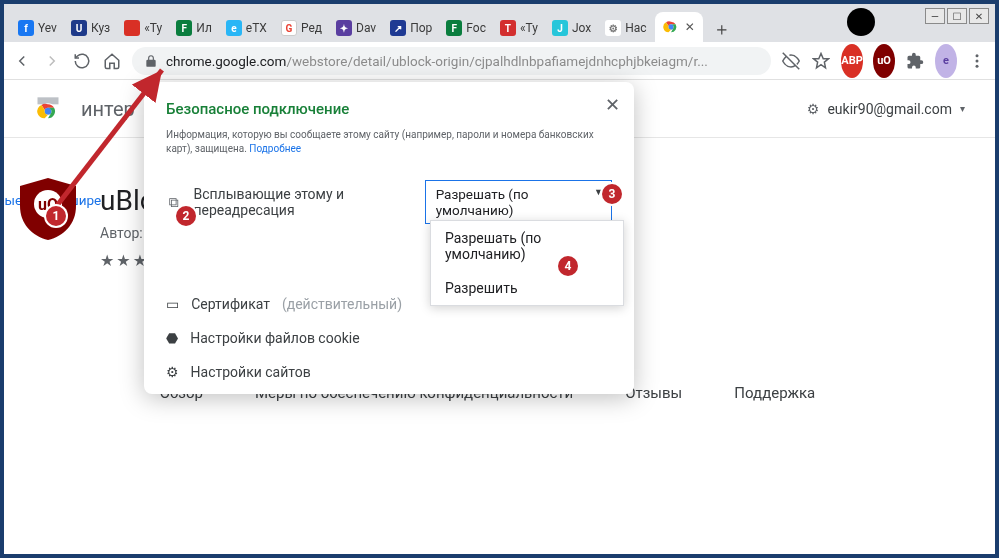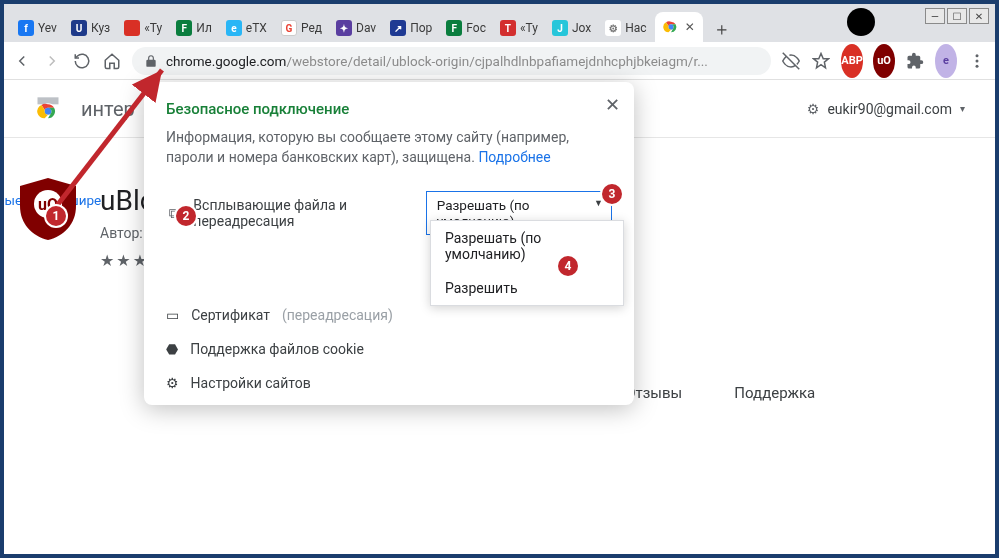--- a/index.html
+++ b/index.html
@@ -165,21 +165,21 @@
     padding: 18px 22px 14px 22px;
     z-index: 50;
   }
   .popup h3 {
     color:#188038;
     font-size: 15px;
     font-weight: 500;
     margin-bottom: 10px;
   }
   .popup p {
-    font-size: 14px;
+    font-size: 10px;
     color:#5f6368;
     line-height: 1.4;
     margin-bottom: 0;
   }
   .popup .link { color:#1a73e8; }
   .popup-close {
     position:absolute; right:14px; top:12px;
     font-size:18px; color:#5f6368; background:none;border:none;
   }
   .perm-row {
@@ -428,34 +428,34 @@
 <div class="popup">
   <button class="popup-close">✕</button>
   <h3>Безопасное подключение</h3>
   <p>
     <span>Информация, которую вы сообщаете этому сайту (например, пароли и номера банковских карт), защищена.</span>
     <span class="link">Подробнее</span>
   </p>
 
   <div class="perm-row">
     <span class="icn">⧉</span>
-    <span>Всплывающие файла и переадресация</span>
+    <span>Всплывающие этому и переадресация</span>
     <div class="perm-select">
       <span>Разрешать (по умолчанию)</span>
     </div>
   </div>
 
   <div class="sub-row">
     <span class="icn">▭</span>
     <span>Сертификат</span>
-    <span class="dim">(переадресация)</span>
+    <span class="dim">(действительный)</span>
   </div>
   <div class="sub-row">
     <span class="icn">⬣</span>
-    <span>Поддержка файлов cookie</span>
+    <span>Настройки файлов cookie</span>
   </div>
   <div class="sub-row">
     <span class="icn">⚙</span>
     <span>Настройки сайтов</span>
   </div>
 </div>
 
 <div class="dropdown">
   <div class="opt">Разрешать (по умолчанию)</div>
   <div class="opt">Разрешить</div>

